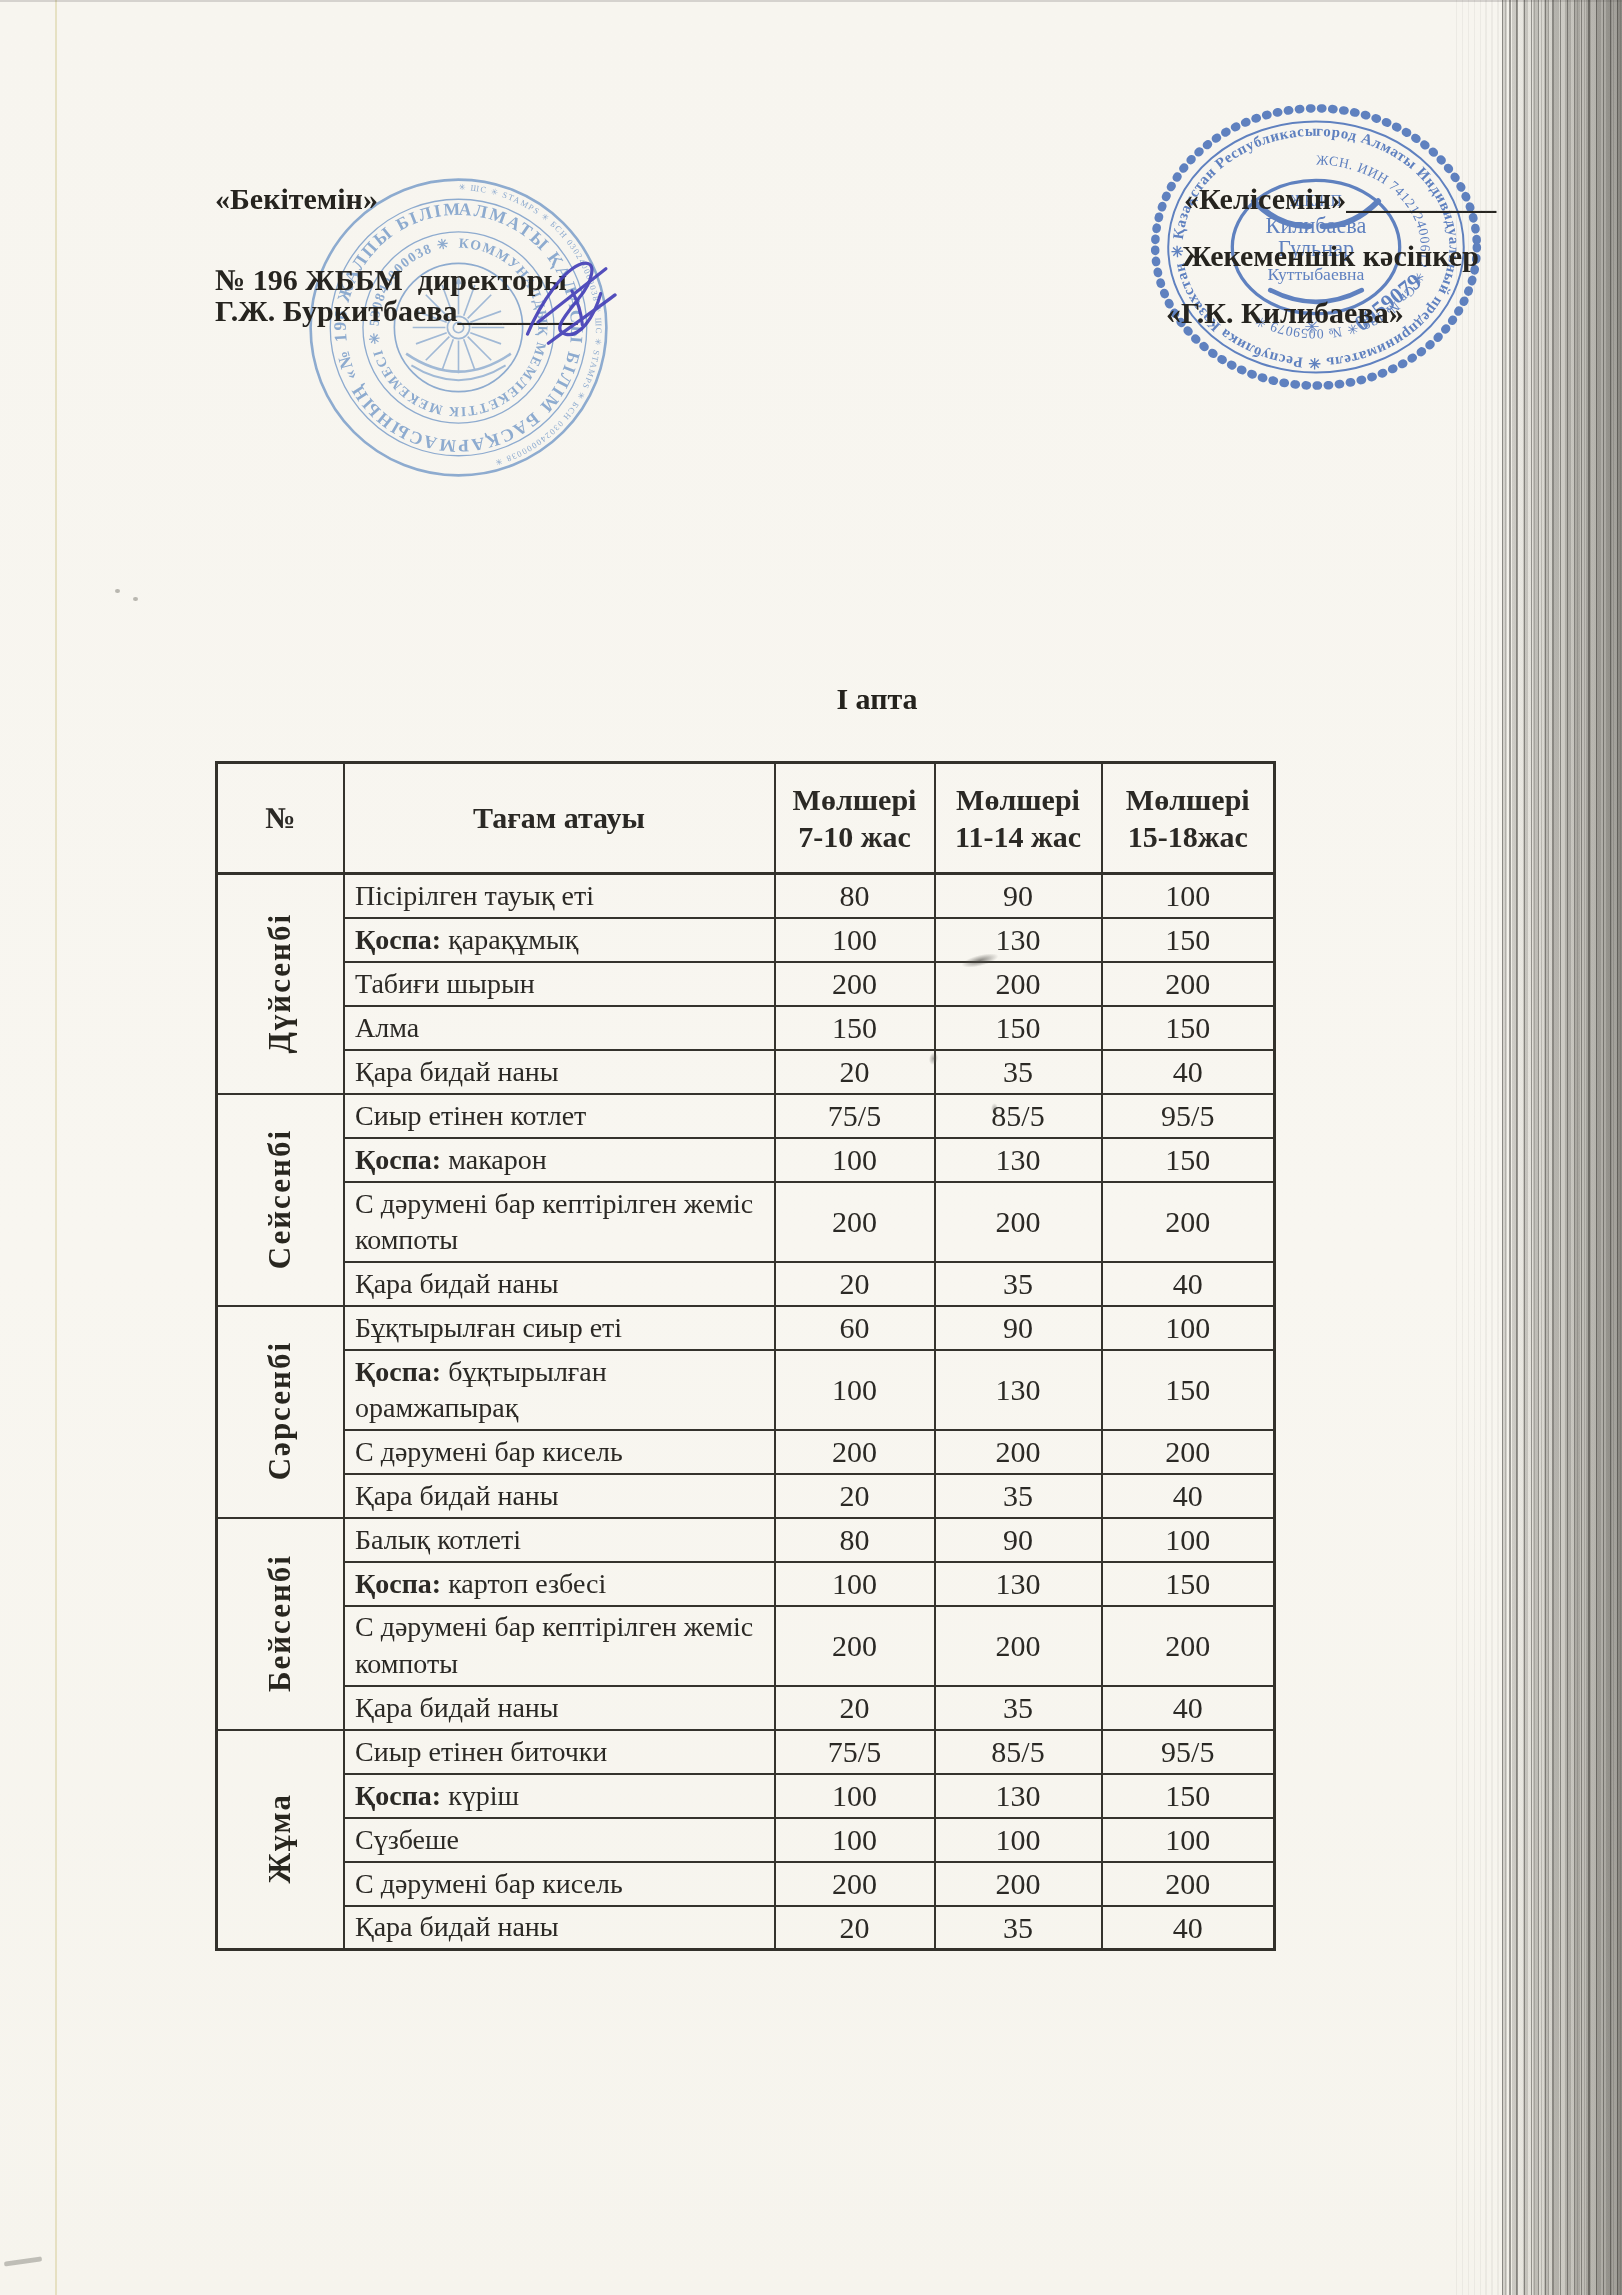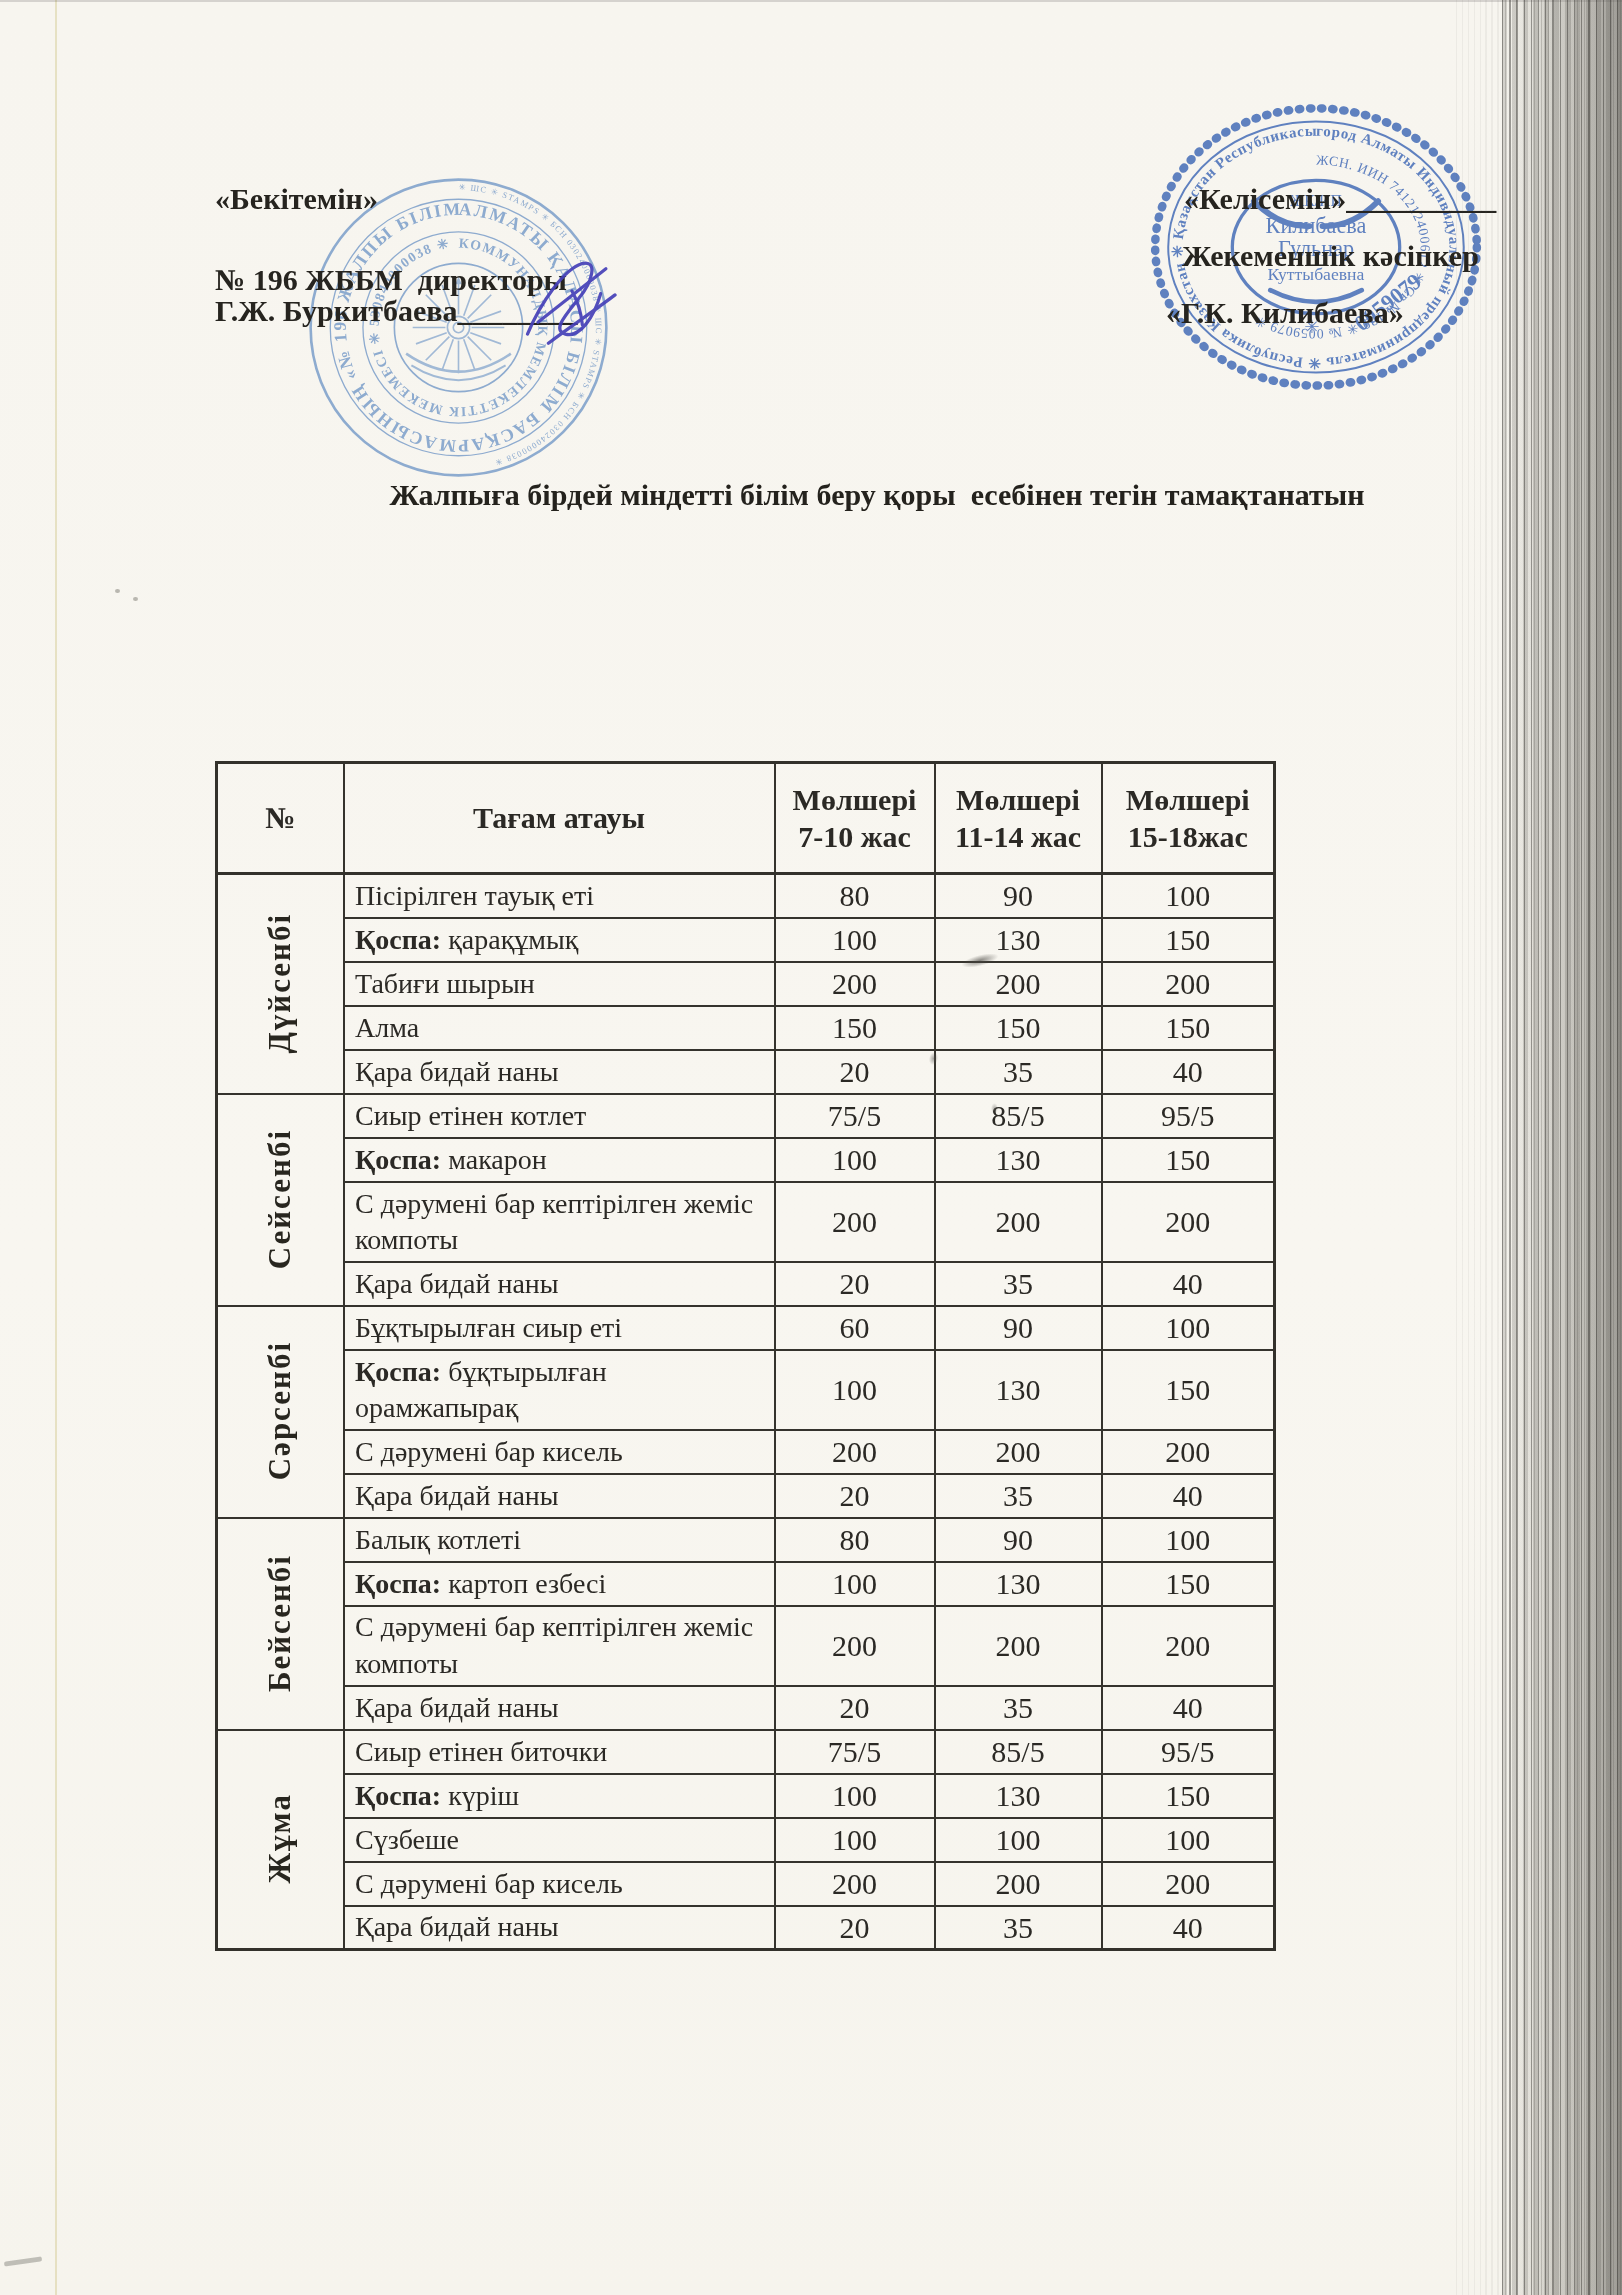--- a/index.html
+++ b/index.html
@@ -168,21 +168,21 @@
   </svg>
 
   <div class="abs topline" style="left:215px; top:182px;">«Бекітемін»</div>
   <div class="abs topline pre" style="left:215px; top:239px;margin-top:24px;">№ 196 ЖББМ  директоры</div>
   <div class="abs topline" style="left:215px; top:294px;"><span>Г.Ж. Буркитбаева</span><span>________</span></div>
 
   <div class="abs topline" style="left:1184px; top:182px;"><span>«Келісемін»</span><span>__________</span></div>
   <div class="abs topline" style="left:1182px; top:239px;">Жекеменшік кәсіпкер</div>
   <div class="abs topline" style="left:1166px; top:296px;">«Г.К. Килибаева»</div>
 
-  <div class="abs doc-title title-wrap pre" style="top:478px;">Жалпыға бірдей міндетті білім беру қоры  есебінен тегін тамақтанатын</div>
+  <div class="abs doc-title title-wrap" style="top:682px;">I апта</div>
 
   <table class="menu">
     <colgroup>
       <col style="width:127px">
         <col style="width:431px">
         <col style="width:160px">
         <col style="width:167px">
         <col style="width:173px">
     </colgroup>
     <thead>

